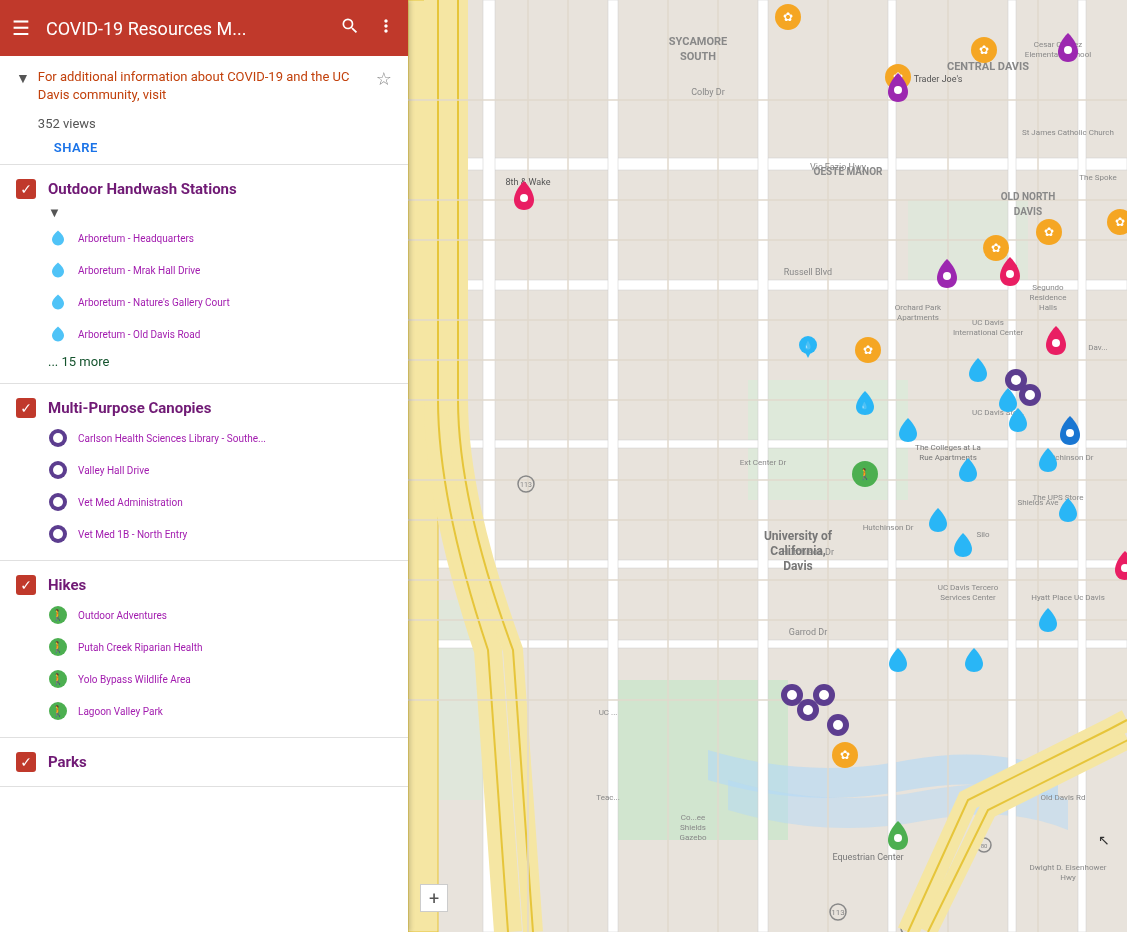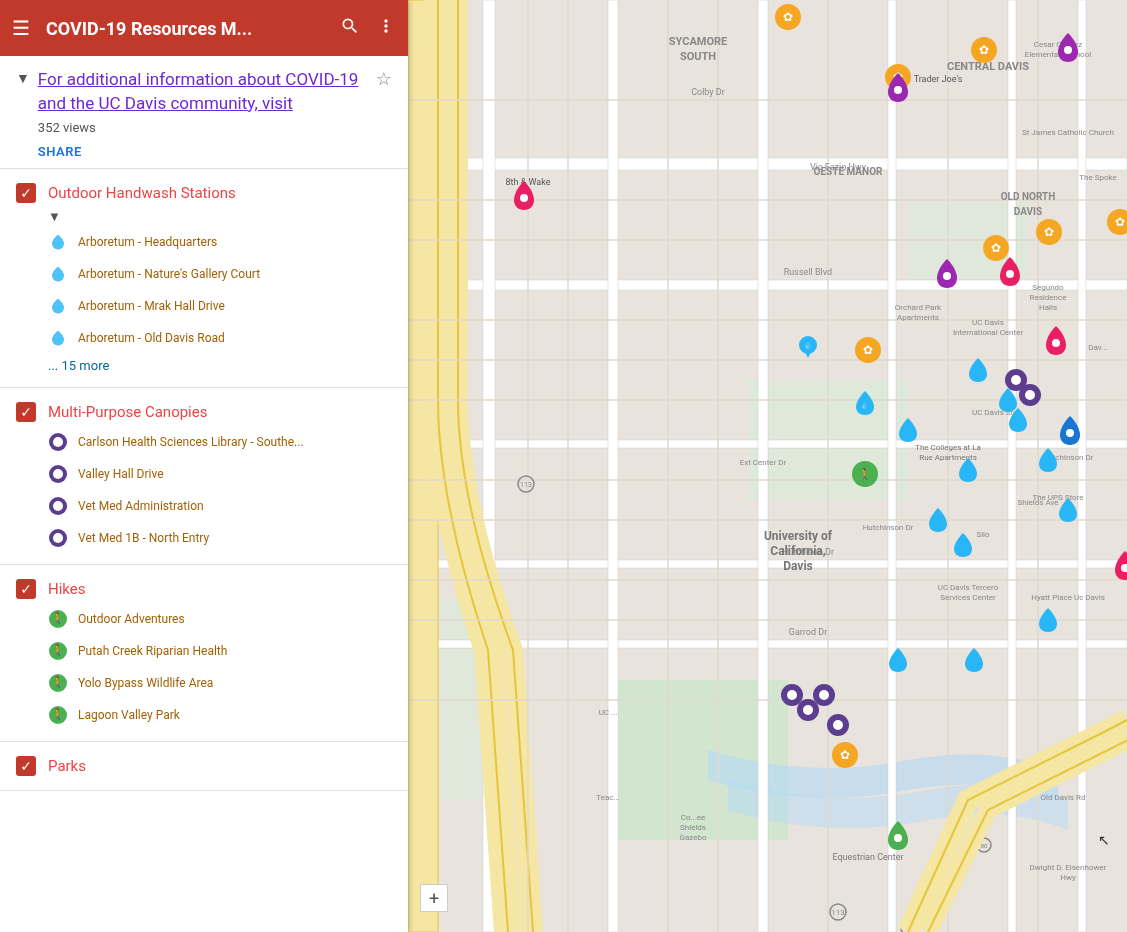--- a/index.html
+++ b/index.html
@@ -29,21 +29,21 @@
     }
     .header-menu-icon {
       font-size: 20px;
       cursor: pointer;
       margin-right: 16px;
       color: #fff;
     }
     .header-title {
       flex: 1;
       font-size: 18px;
-      font-weight: 700;
+      font-weight: 400;
       white-space: nowrap;
       overflow: hidden;
       text-overflow: ellipsis;
       color: #fff;
     }
     .header-search-icon, .header-more-icon {
       font-size: 20px;
       cursor: pointer;
       margin-left: 16px;
       color: #fff;
@@ -67,32 +67,32 @@
       gap: 8px;
     }
     .collapse-icon {
       color: #555;
       font-size: 14px;
       cursor: pointer;
       margin-top: 2px;
       flex-shrink: 0;
     }
     .info-text {
-      font-size: 17px;
-      color: #6d28d9;
+      font-size: 13px;
+      color: #c2410c;
       line-height: 1.4;
-      text-decoration: underline;
     }
     .info-views {
       font-size: 13px;
       color: #555;
-      margin-top: 4px;
+      margin-top: 12px;
     }
     .info-share {
       margin-top: 6px;
+      margin-left: 16px;
     }
     .share-link {
       color: #1a73e8;
       font-size: 13px;
       font-weight: 600;
       cursor: pointer;
       text-decoration: none;
       letter-spacing: 0.5px;
     }
     .star-icon {
@@ -123,22 +123,22 @@
       justify-content: center;
       flex-shrink: 0;
       cursor: pointer;
     }
     .category-checkbox .checkmark {
       color: #fff;
       font-size: 14px;
     }
     .category-title {
       font-size: 15px;
-      font-weight: 400;
-      color: #ef4444;
+      font-weight: 700;
+      color: #701a75;
       flex: 1;
     }
     .category-expand {
       display: flex;
       align-items: center;
       padding: 2px 16px 2px 48px;
       gap: 8px;
       cursor: pointer;
     }
     .expand-icon {
@@ -156,27 +156,27 @@
     }
     .location-icon {
       width: 20px;
       height: 20px;
       flex-shrink: 0;
       display: flex;
       align-items: center;
       justify-content: center;
     }
     .location-name {
-      font-size: 12px;
-      color: #a16207;
+      font-size: 10px;
+      color: #a21caf;
     }
     .more-items {
       padding: 4px 1px 4px 48px;
       font-size: 13px;
-      color: #0369a1;
+      color: #14532d;
       cursor: pointer;
     }
 
     
     .water-drop {
       width: 18px;
       height: 18px;
     }
     .purple-circle {
       width: 18px;
@@ -294,29 +294,29 @@
             </svg>
         </div>
         <span class="location-name">Arboretum - Headquarters</span>
       </div>
       <div class="location-item">
         <div class="location-icon">
           <svg class="water-drop" viewBox="0 0 24 24" fill="#4fc3f7">
               <path d="M12 2c-5.33 4.55-8 8.48-8 11.8 0 4.98 3.8 8.2 8 8.2s8-3.22 8-8.2c0-3.32-2.67-7.25-8-11.8z"></path>
             </svg>
         </div>
-        <span class="location-name">Arboretum - Nature's Gallery Court</span>
+        <span class="location-name">Arboretum - Mrak Hall Drive</span>
       </div>
       <div class="location-item">
         <div class="location-icon">
           <svg class="water-drop" viewBox="0 0 24 24" fill="#4fc3f7">
               <path d="M12 2c-5.33 4.55-8 8.48-8 11.8 0 4.98 3.8 8.2 8 8.2s8-3.22 8-8.2c0-3.32-2.67-7.25-8-11.8z"></path>
             </svg>
         </div>
-        <span class="location-name">Arboretum - Mrak Hall Drive</span>
+        <span class="location-name">Arboretum - Nature's Gallery Court</span>
       </div>
       <div class="location-item">
         <div class="location-icon">
           <svg class="water-drop" viewBox="0 0 24 24" fill="#4fc3f7">
               <path d="M12 2c-5.33 4.55-8 8.48-8 11.8 0 4.98 3.8 8.2 8 8.2s8-3.22 8-8.2c0-3.32-2.67-7.25-8-11.8z"></path>
             </svg>
         </div>
         <span class="location-name">Arboretum - Old Davis Road</span>
       </div>
       <div class="more-items">... 15 more</div>

